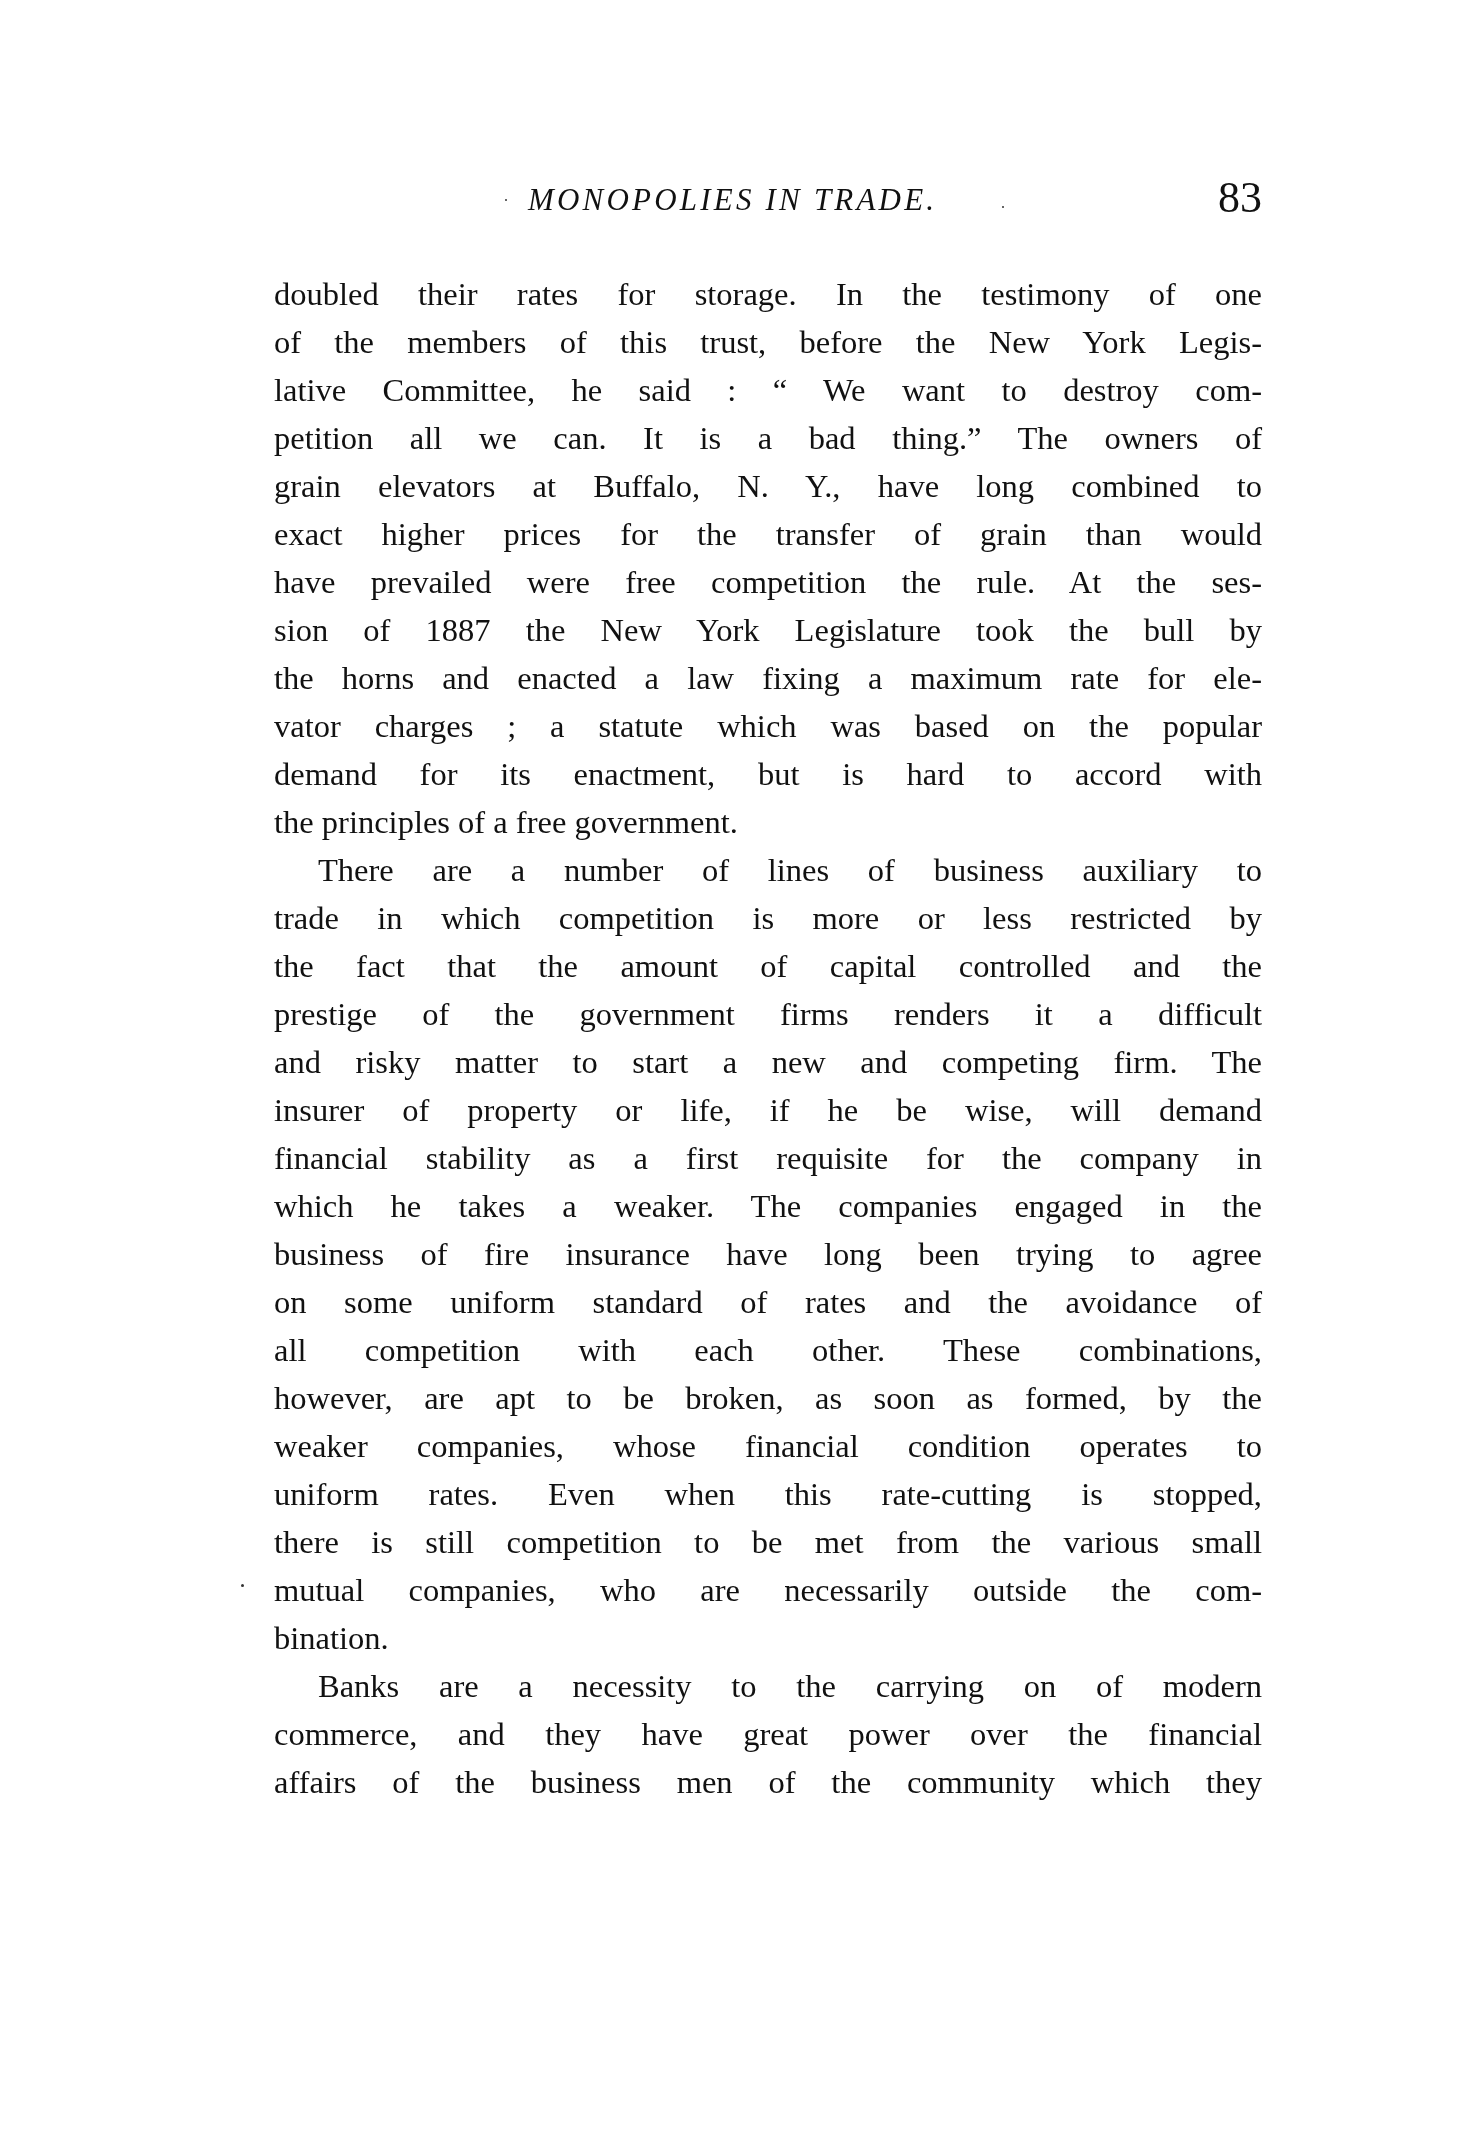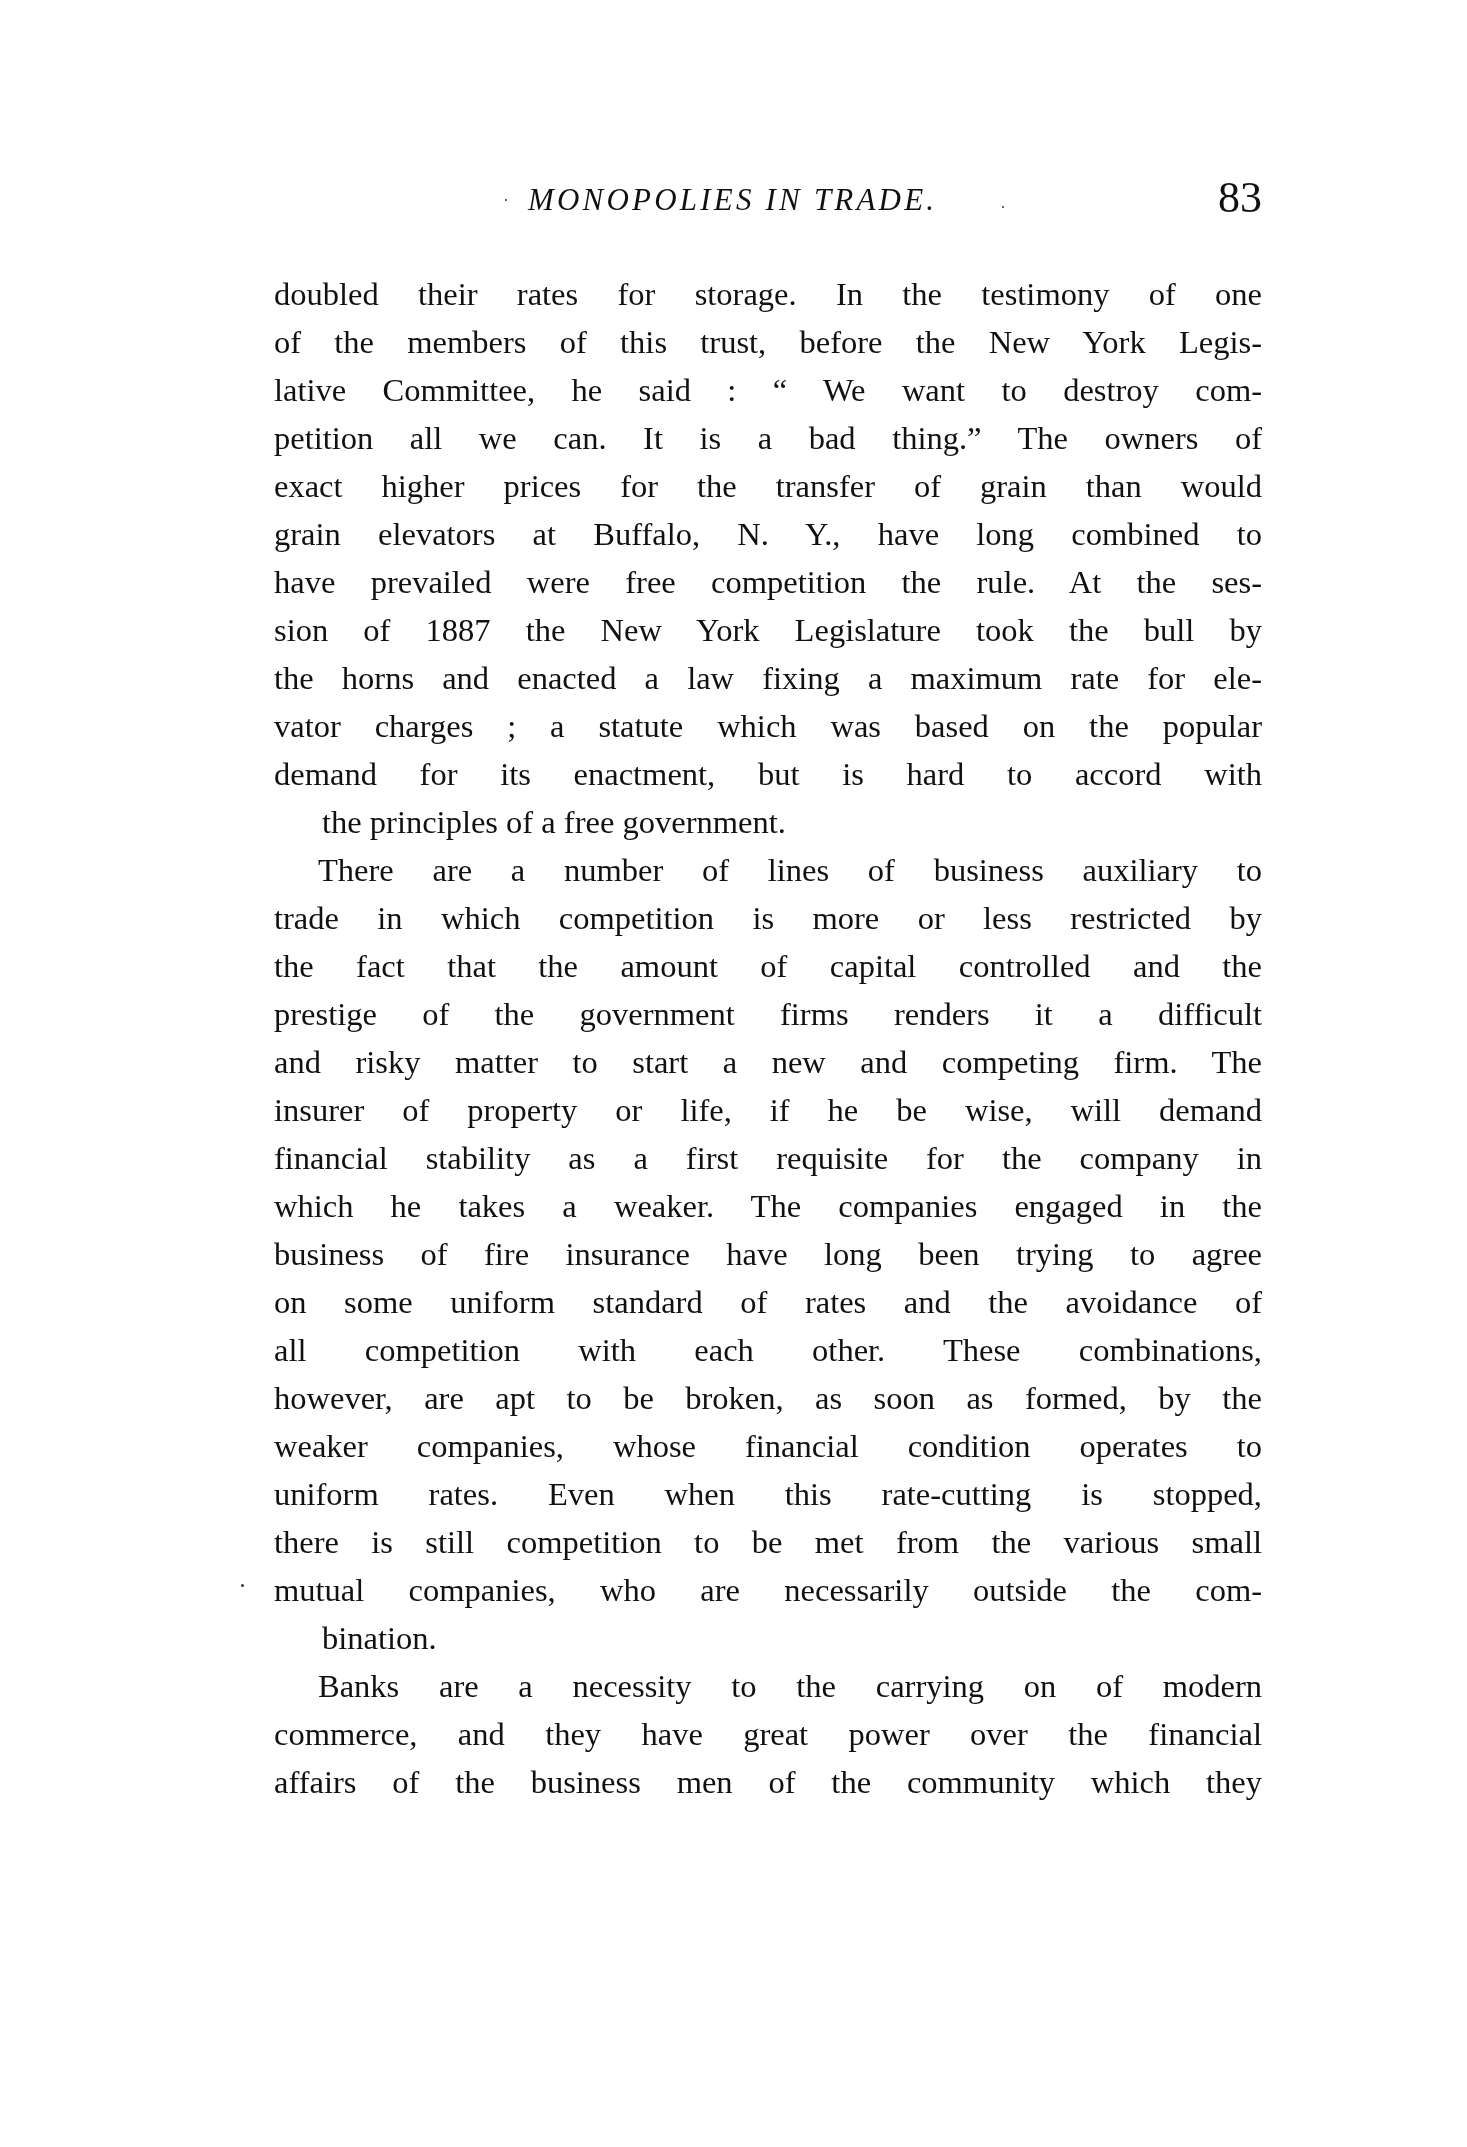--- a/index.html
+++ b/index.html
@@ -61,21 +61,20 @@
     text-align-last: justify;
     white-space: nowrap;
     overflow: visible;
   }
   .line.indent {
     padding-left: 44px;
   }
   .line.last {
     text-align: left;
     text-align-last: left;
-    margin-left: 48px;
   }
   .speck {
     position: absolute;
     width: 3px;
     height: 3px;
     border-radius: 50%;
     background: #333;
   }
 </style>
 </head>
@@ -87,22 +86,22 @@
     <span class="running-title">MONOPOLIES IN TRADE.</span>
     <span class="page-number">83</span>
   </div>
 
   <div class="body-text" id="body-text">
       <div>
         <span class="line">doubled their rates for storage. In the testimony of one</span>
         <span class="line">of the members of this trust, before the New York Legis-</span>
         <span class="line">lative Committee, he said : “ We want to destroy com-</span>
         <span class="line">petition all we can. It is a bad thing.” The owners of</span>
+        <span class="line">grain elevators at Buffalo, N. Y., have long combined to</span>
         <span class="line">exact higher prices for the transfer of grain than would</span>
-        <span class="line">grain elevators at Buffalo, N. Y., have long combined to</span>
         <span class="line">have prevailed were free competition the rule. At the ses-</span>
         <span class="line">sion of 1887 the New York Legislature took the bull by</span>
         <span class="line">the horns and enacted a law fixing a maximum rate for ele-</span>
         <span class="line">vator charges ; a statute which was based on the popular</span>
         <span class="line">demand for its enactment, but is hard to accord with</span>
         <span class="line last">the principles of a free government.</span>
       </div>
       <div>
         <span class="line indent">There are a number of lines of business auxiliary to</span>
         <span class="line">trade in which competition is more or less restricted by</span>

